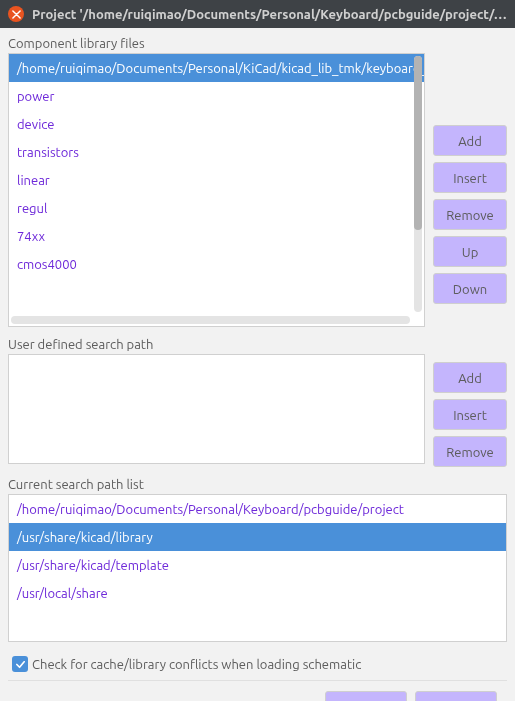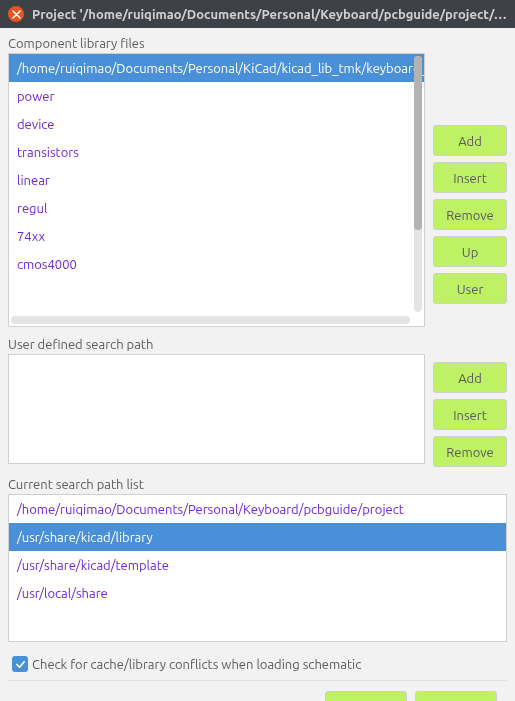--- a/index.html
+++ b/index.html
@@ -17,21 +17,21 @@
 .listbox.lb3 { height: 148px; width: 100%; }
 .list-inner { height: 100%; overflow: hidden; }
 .list-item { padding: 7px 8px; white-space: nowrap; color: #6d28d9; }
 .list-item.selected { background: #4a90d9; color: #fff; }
 .scroll-y { position: absolute; right: 2px; top: 2px; bottom: 14px; width: 8px; background: #e4e4e4; border-radius: 4px; }
 .scroll-y-thumb { position: absolute; left: 0; right: 0; top: 0; height: 68%; background: #b3b3b3; border-radius: 4px; }
 .scroll-x { position: absolute; left: 2px; right: 14px; bottom: 2px; height: 8px; background: #e4e4e4; border-radius: 4px; }
 .btn-col { display: flex; flex-direction: column; gap: 6px; width: 74px; }
 .btn-col.pad-top1 { padding-top: 72px; }
 .btn-col.pad-top2 { padding-top: 8px; }
-.btn { height: 31px; background: #bef264; border: 1px solid #cfcfcf; border-radius: 3px; color: #5c5c5c; font-size: 13px; display: flex; align-items: center; justify-content: center; cursor: pointer; }
+.btn { height: 31px; background: #c4b5fd; border: 1px solid #cfcfcf; border-radius: 3px; color: #5c5c5c; font-size: 13px; display: flex; align-items: center; justify-content: center; cursor: pointer; }
 .checkbox-row { display: flex; align-items: center; gap: 4px; margin: 14px 0 8px 4px; }
 .checkbox { width: 16px; height: 16px; background: #4a90d9; border-radius: 3px; display: flex; align-items: center; justify-content: center; }
 .checkbox svg { width: 11px; height: 11px; }
 .sep { height: 1px; background: #e0e0e0; margin: 6px 0 10px 0; }
 .footer { display: flex; justify-content: flex-end; gap: 8px; padding: 0 10px 10px 0; }
 .footer .btn { width: 82px; }
 </style>
 </head>
 <body>
 
@@ -61,21 +61,21 @@
       <div class="scroll-y">
           <div class="scroll-y-thumb"></div>
         </div>
       <div class="scroll-x"></div>
     </div>
     <div class="btn-col pad-top1">
       <div class="btn">Add</div>
       <div class="btn">Insert</div>
       <div class="btn">Remove</div>
       <div class="btn">Up</div>
-      <div class="btn">User</div>
+      <div class="btn">Down</div>
     </div>
   </div>
 
   <div class="section-label" style="margin-top:10px">User defined search path</div>
   <div class="row">
     <div class="listbox lb2">
       <div class="list-inner" id="user-list"></div>
     </div>
     <div class="btn-col pad-top2">
       <div class="btn">Add</div>

